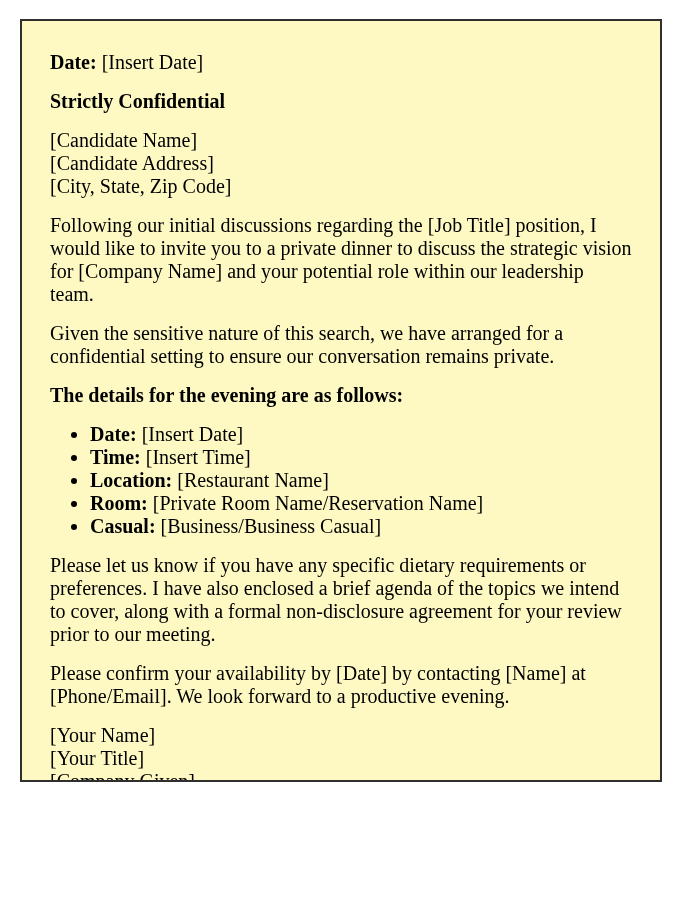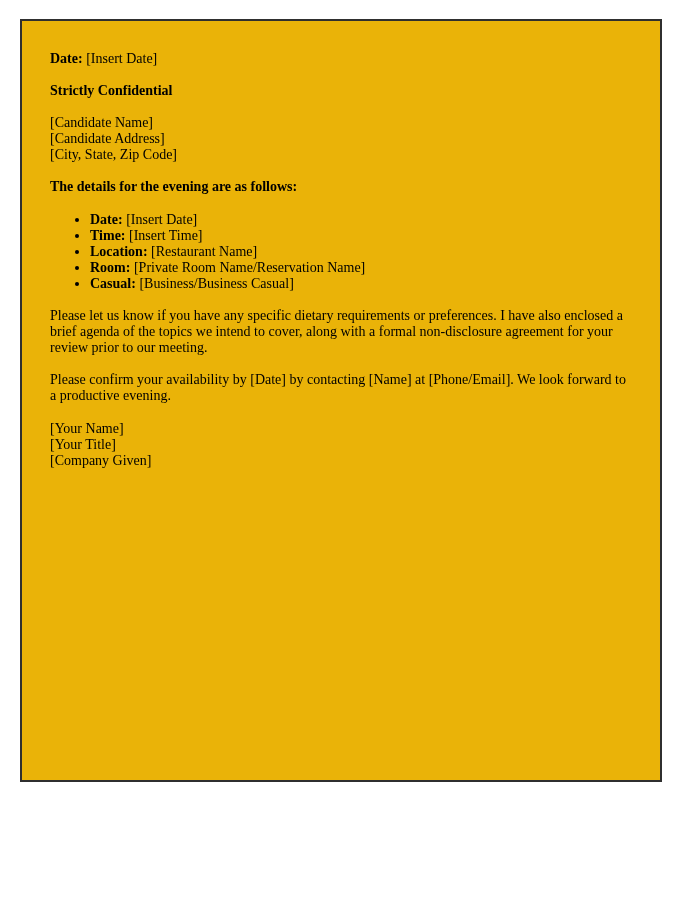--- a/index.html
+++ b/index.html
@@ -15,24 +15,24 @@
     overflow: hidden;
   }
   .page {
     position: absolute;
     left: 20px;
     top: 19px;
     width: 642px;
     height: 763px;
     box-sizing: border-box;
     border: 2px solid #2f2f2f;
-    background: #eab308;
+    background: #fef9c3;
     padding: 14px 28px 28px 28px;
     font-family: "Liberation Serif", "DejaVu Serif", serif;
-    font-size: 14px;
+    font-size: 20px;
     line-height: 1.15;
     color: #000000;
     overflow: hidden;
   }
   .page p {
     margin: 16px 0;
   }
   .page ul {
     margin: 16px 0;
     padding-left: 40px;
@@ -54,21 +54,23 @@
 
     <p><b>Strictly Confidential</b></p>
 
     <p>
       <span>[Candidate Name]</span><br>
       <span>[Candidate Address]</span><br>
       <span>[City, State, Zip Code]</span>
     </p>
 
 
+    <p>Following our initial discussions regarding the [Job Title] position, I would like to invite you to a private dinner to discuss the strategic vision for [Company Name] and your potential role within our leadership team.</p>
 
+    <p>Given the sensitive nature of this search, we have arranged for a confidential setting to ensure our conversation remains private.</p>
 
     <p><b>The details for the evening are as follows:</b></p>
 
     <ul>
       <li><b>Date:</b> <span>[Insert Date]</span></li>
       <li><b>Time:</b> <span>[Insert Time]</span></li>
       <li><b>Location:</b> <span>[Restaurant Name]</span></li>
       <li><b>Room:</b> <span>[Private Room Name/Reservation Name]</span></li>
       <li><b>Casual:</b> <span>[Business/Business Casual]</span></li>
     </ul>

